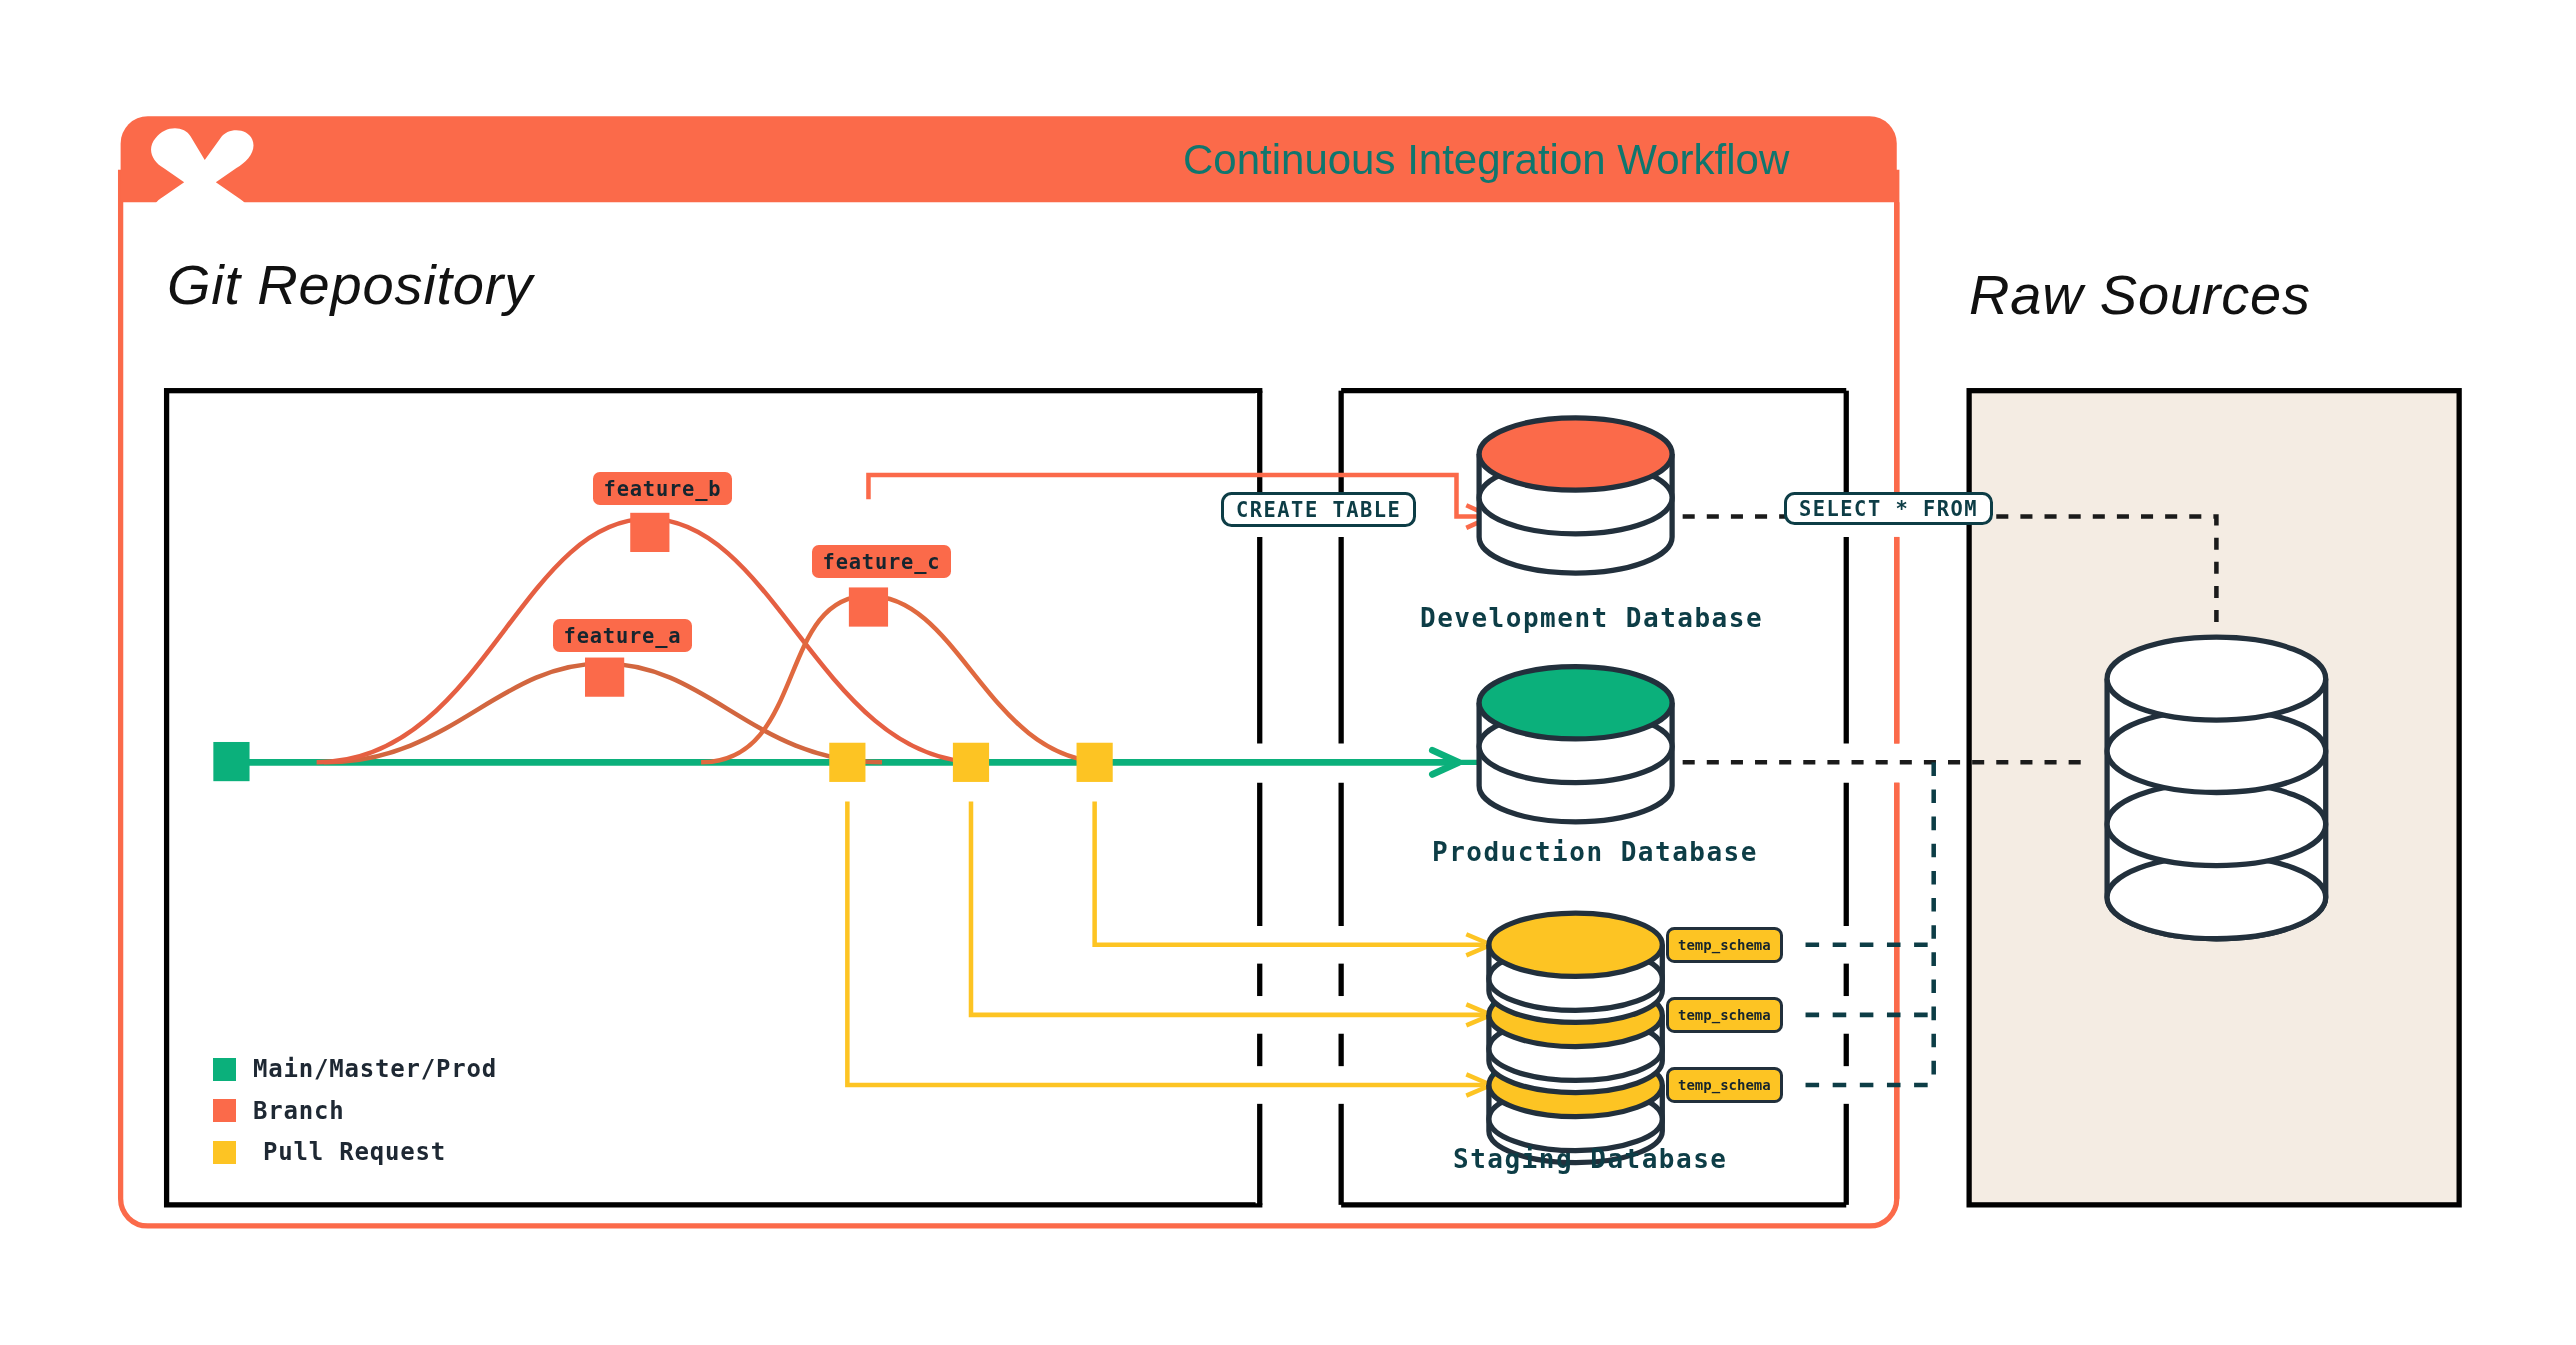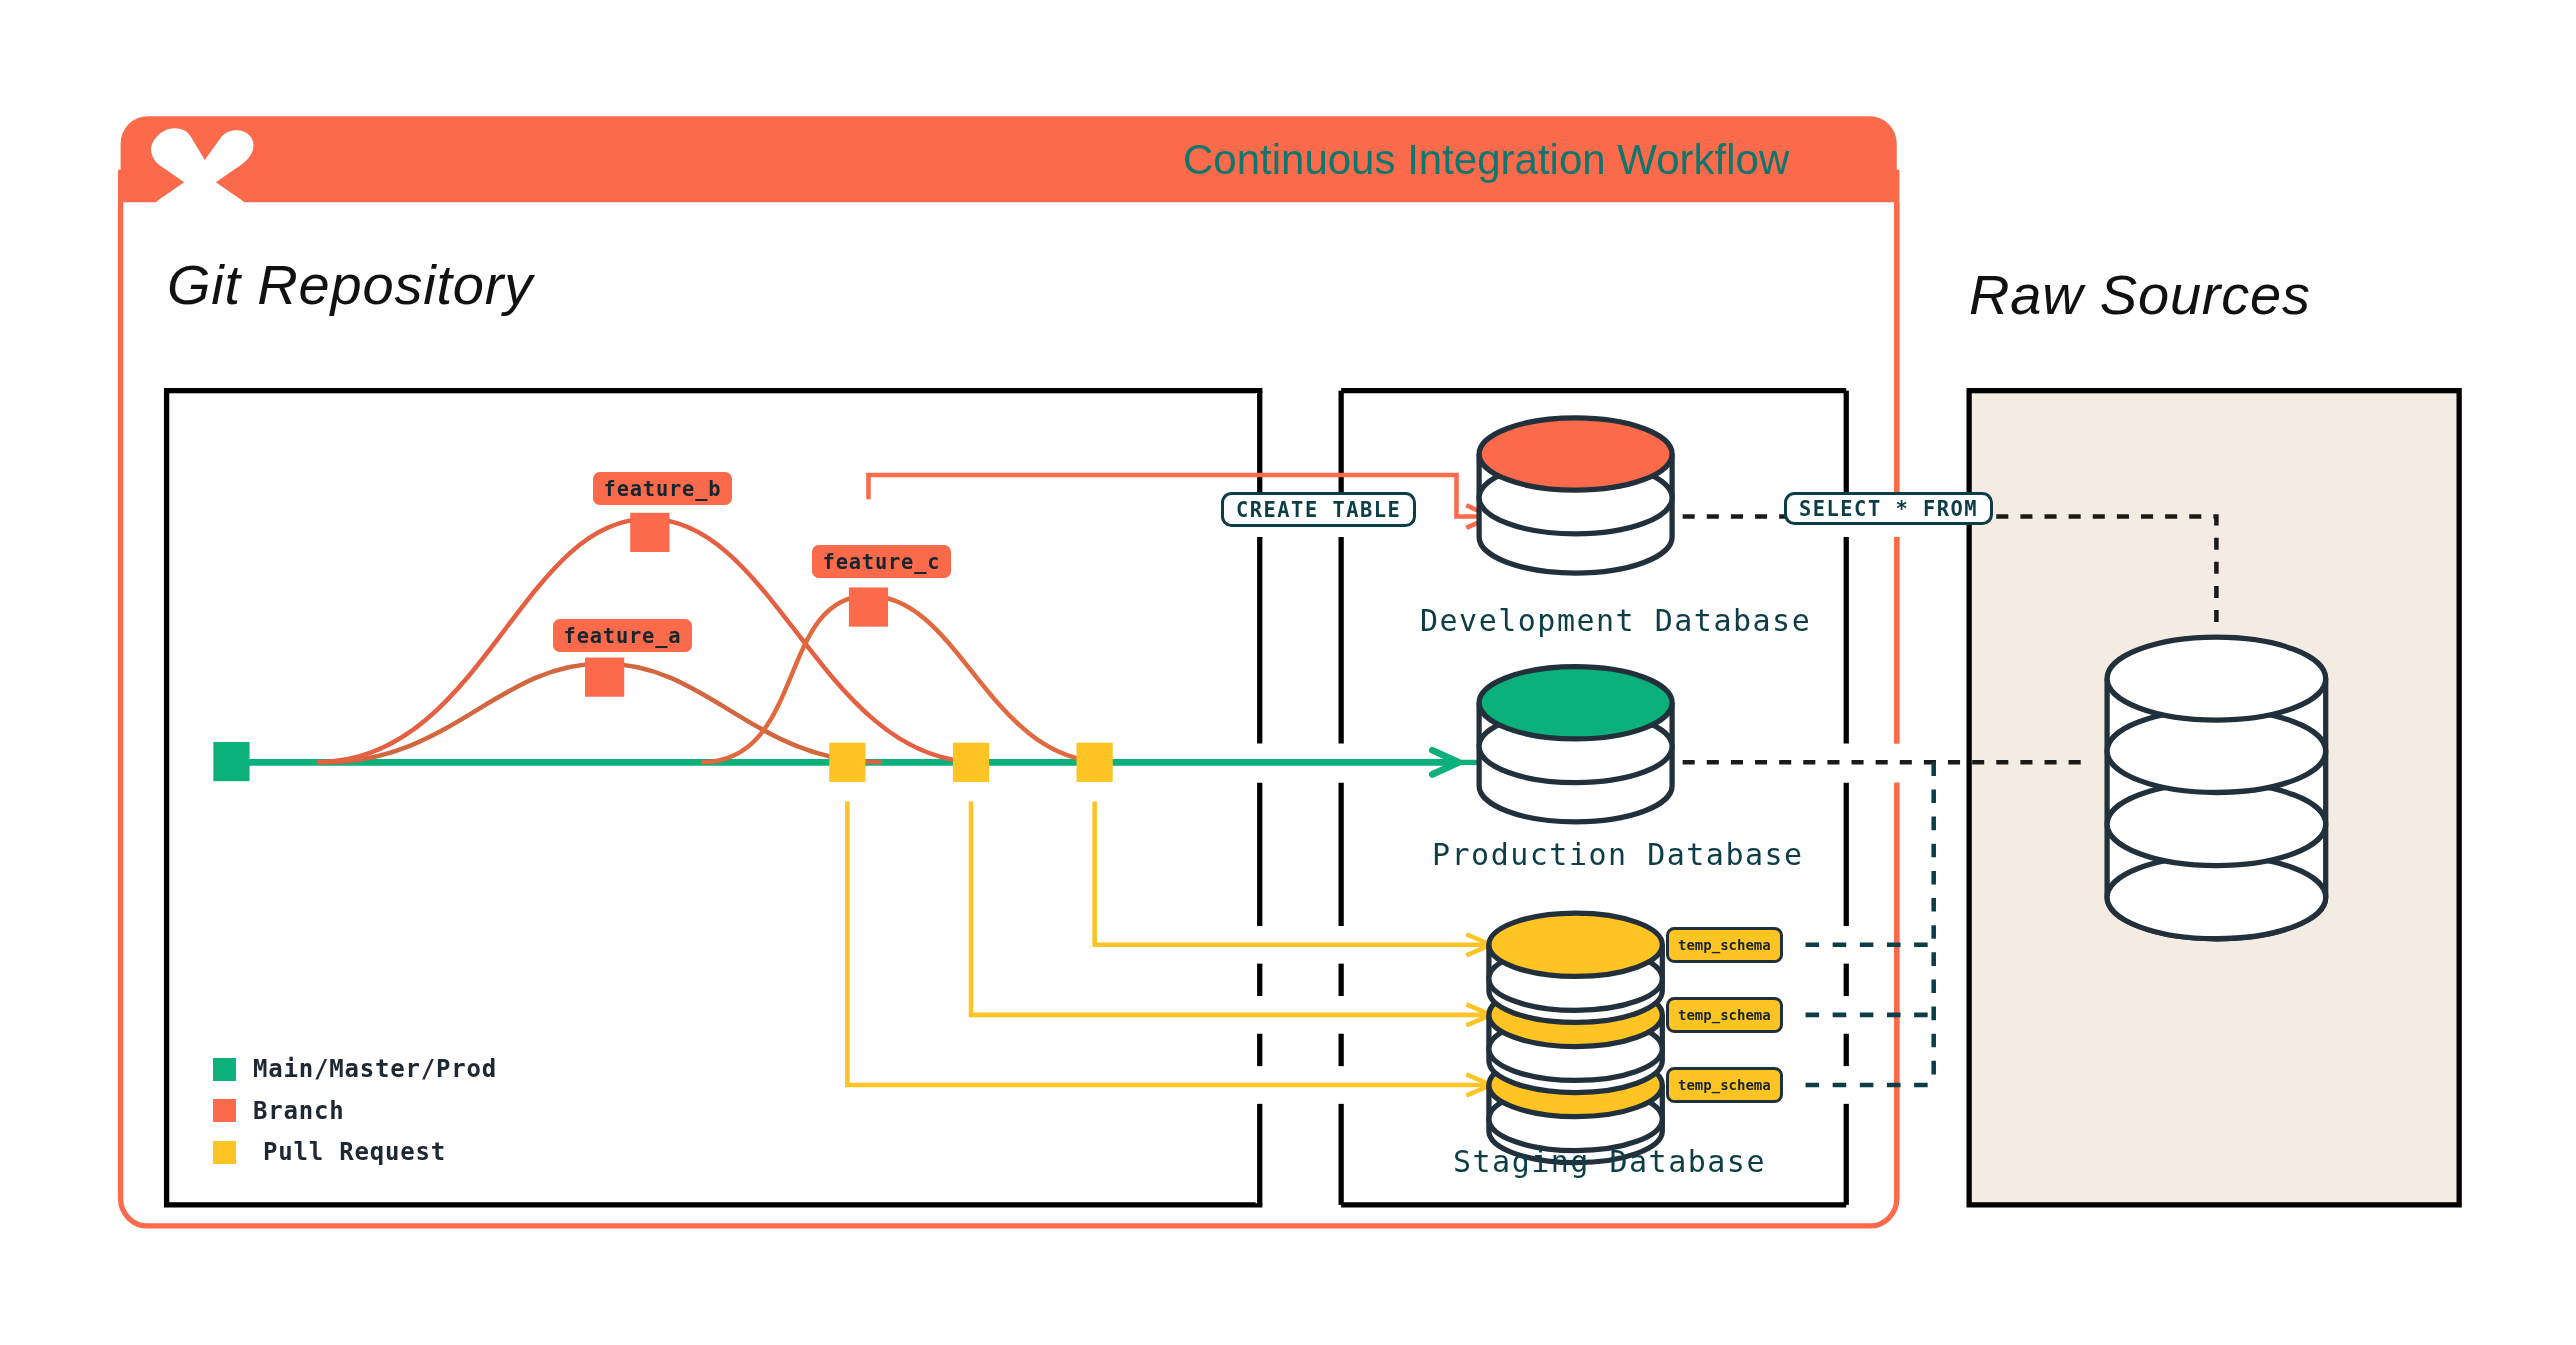--- a/index.html
+++ b/index.html
@@ -16,21 +16,21 @@
     letter-spacing:0px;
   }
   
   .section-title{
     font-family:"Liberation Sans Narrow","Liberation Sans",sans-serif;
     font-style:italic;font-weight:300;font-size:56px;color:#111111;
     letter-spacing:0.8px;
   }
   
   .mono{font-family:"DejaVu Sans Mono","Liberation Mono",monospace;}
-  .db-caption{font-weight:normal;font-size:30px;color:#0d3d46;letter-spacing:1.5px;text-align:center;}
+  .db-caption{font-weight:bold;font-size:26px;color:#0d3d46;letter-spacing:1.5px;text-align:center;}
   .legend-label{font-weight:bold;font-size:24px;color:#1e2833;letter-spacing:0.8px;}
 
   .pill{position:absolute;display:flex;align-items:center;justify-content:center;
         box-sizing:border-box;white-space:pre;}
   .pill-branch{background:#fb6a4a;border-radius:6.8px;color:#16252e;
         font-weight:bold;font-size:20.4px;letter-spacing:0.8px;padding:0 10.6px;}
   .pill-sql{background:#ffffff;border:3px solid #0d3d46;border-radius:10.6px;
         color:#0d3d46;font-weight:bold;font-size:20.4px;letter-spacing:1.5px;padding:0 12px;margin-top:40px;}
   .pill-schema{background:#fdc423;border:3px solid #22303c;border-radius:8.3px;
         color:#16252e;font-weight:bold;font-size:14px;letter-spacing:0px;padding:0 9px;}

